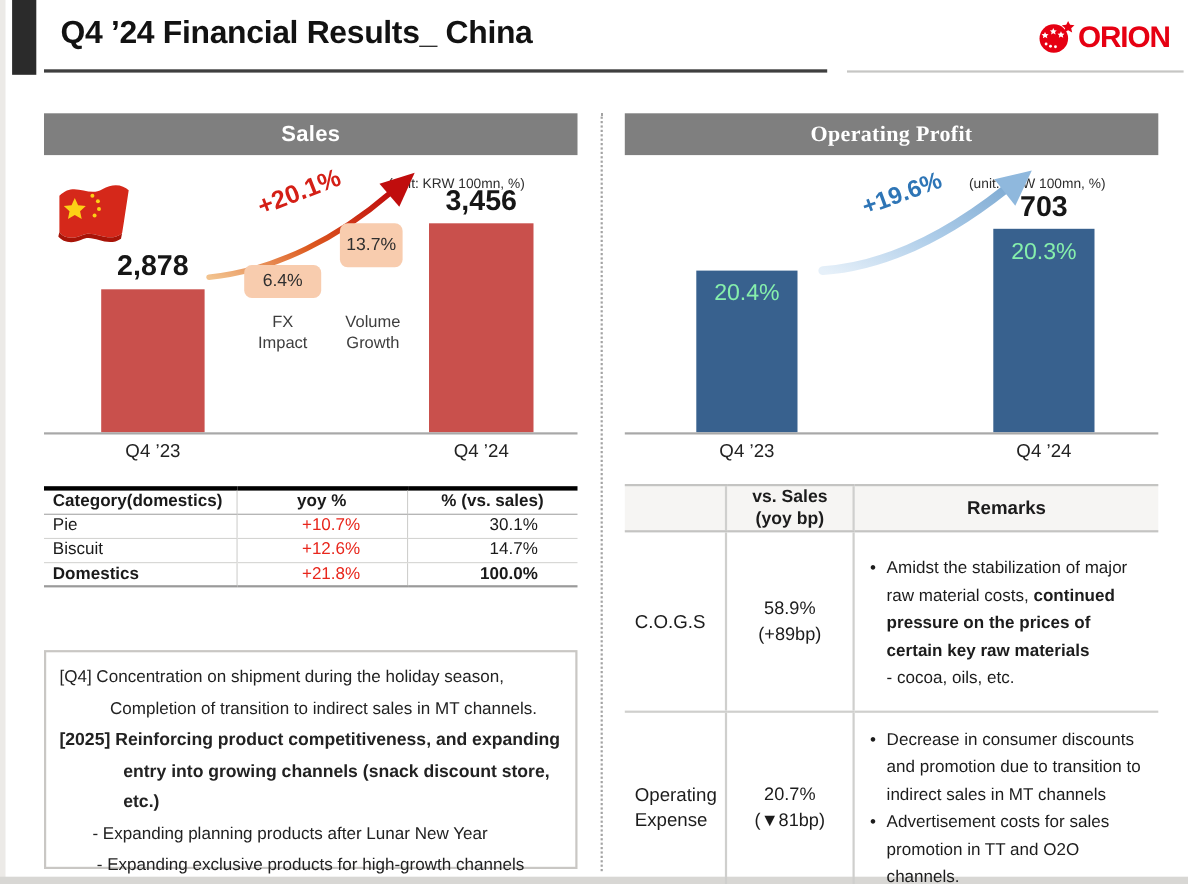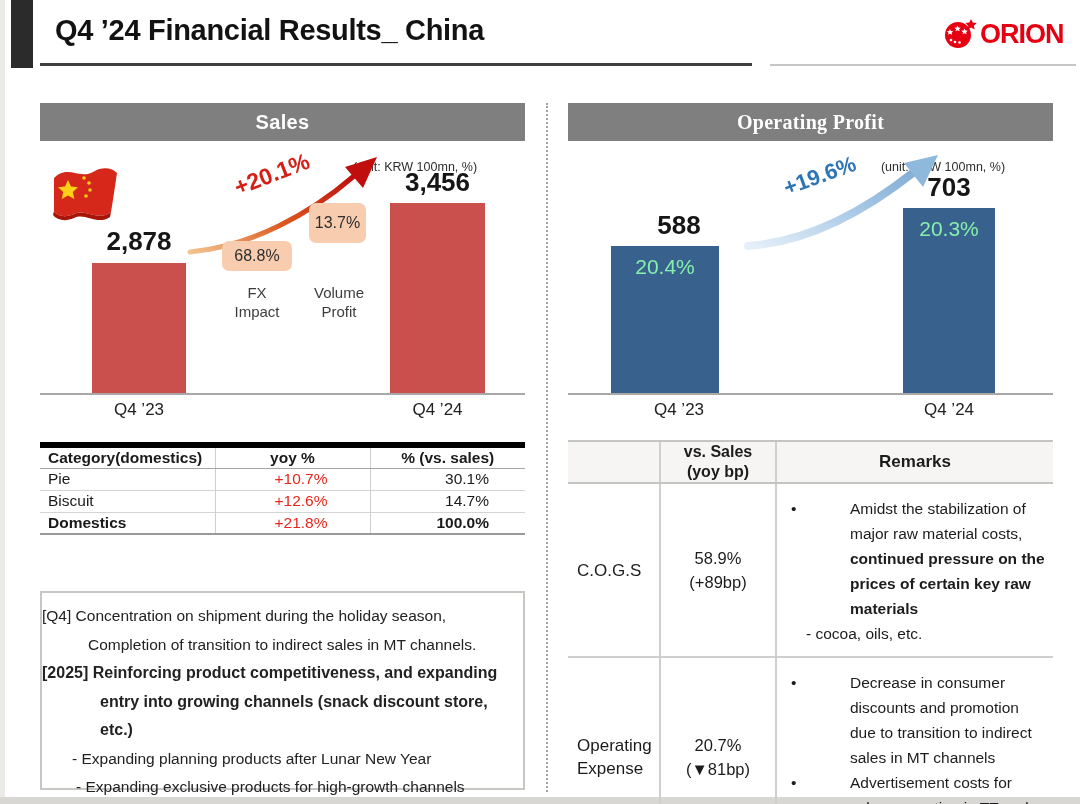--- a/index.html
+++ b/index.html
@@ -34,21 +34,21 @@
 
   
   .baseline { height:2px; background:#a8a8a8; }
   .baseline.sales { left:40px; top:393px; width:485px; }
   .baseline.op { left:568px; top:393px; width:485px; }
   .bar { }
   .bar.red { background:#c9504c; }
   .bar.blue { background:#38618e; }
   .bar-sales-1 { left:92px; top:263px; width:94px; height:130px; }
   .bar-sales-2 { left:390px; top:203px; width:95px; height:190px; }
-  .bar-op-1 { left:611px; top:246px; width:108px; height:147px; }
+  .bar-op-1 { left:633px; top:246px; width:92px; height:147px; }
   .bar-op-2 { left:903px; top:208px; width:92px; height:185px; }
   .bar-value { font-size:26px; font-weight:600; text-align:center; color:#161616; }
   .v-sales-1 { left:72px; top:226px; width:134px; }
   .v-sales-2 { left:370px; top:167px; width:135px; }
   .v-op-1 { left:613px; top:210px; width:132px; }
   .v-op-2 { left:883px; top:172px; width:132px; }
   .bar-margin { color:#86efac; font-size:21px; text-align:center; padding-top:9px; }
   .x-label { font-size:17px; text-align:center; color:#222; }
   .x-sales-1 { left:72px; top:400px; width:134px; }
   .x-sales-2 { left:370px; top:400px; width:135px; }
@@ -67,33 +67,33 @@
   .growth-sales { left:206px; top:161px; width:132px; font-size:23px; color:#d41f16; transform:rotate(-21deg); }
   .growth-op { left:758px; top:163px; width:124px; font-size:22px; color:#2e75b6; transform:rotate(-20deg); }
   .arrow-svg-sales { left:182px; top:150px; }
   .arrow-svg-op { left:738px; top:150px; }
   .flag { left:46px; top:156px; }
 
   
   .sales-table-wrap { left:40px; top:442px; width:485px; }
   table.cat { width:100%; border-collapse:collapse; table-layout:fixed; font-size:15.5px; }
   table.cat col.c1 { width:175px; } table.cat col.c2 { width:155px; } table.cat col.c3 { width:155px; }
-  table.cat th { font-weight:bold; border-top:6px solid #000000; border-bottom:1px solid #a5a5a5; height:23px;margin-left:40px; }
+  table.cat th { font-weight:bold; border-top:4px solid #000000; border-bottom:1px solid #a5a5a5; height:23px;margin-left:40px; }
   table.cat th.c1 { text-align:left; padding-left:8px; }
   table.cat td { height:22px; border-bottom:1px solid #d4d4d2; }
   table.cat td.cat-name { text-align:left; padding-left:8px; }
   table.cat td.yoy { text-align:right; padding-right:42px; color:#e8261c; }
   table.cat td.pct { text-align:right; padding-right:36px; }
   table.cat td.sep { border-left:1px solid #cfcfcd; }
   table.cat th.sep { border-left:1px solid #cfcfcd; }
   table.cat tr.total td { font-weight:bold; border-top:1px solid #9a9a9a; border-bottom:2px solid #9a9a9a; }
   table.cat tr.total td.yoy { font-weight:normal; }
 
   
-  .notes { left:40px; top:591px; width:485px; height:199px; border:2px solid #c9c7c4; padding:9px 10px 0 0;
+  .notes { left:40px; top:591px; width:485px; height:199px; border:2px solid #c9c7c4; padding:9px 10px 0 12px;
     font-size:15.5px; line-height:28.5px; color:#222; }
   .notes .ind46 { padding-left:46px; }
   .notes .bold { font-weight:bold; font-size:16px; }
   .notes .ind58 { padding-left:58px; }
   .notes .ind30 { padding-left:30px; }
   .notes .ind34 { padding-left:34px; }
   .notes .ind26 { padding-left:26px; }
 
   
   .op-table { left:568px; top:440px; width:485px; border-collapse:collapse; table-layout:fixed; }
@@ -103,21 +103,21 @@
   .op-table th.rem { font-size:17px; }
   .op-table td { border-bottom:2px solid #cfcfcd; vertical-align:middle; }
   .op-table .vline { border-left:2px solid #cfcfcd; }
   .op-table td.rowname { font-size:17px; padding-left:9px; color:#1c1c1c; line-height:23px; }
   .op-table td.val { text-align:center; font-size:16.5px; line-height:24px; color:#1c1c1c; }
   .op-table td.remarks { padding:12px 8px 10px 14px; font-size:15.5px; line-height:25px; color:#1c1c1c; }
   .op-table tr.r1 td { height:164px; }
   .op-table tr.r2 td { height:146px; border-bottom:2px solid #b9b9b7; }
   .bullet-line { display:flex; }
   .bullet-line .bullet { width:15px; flex:0 0 15px; }
-  .bullet-line .btext { flex:1;margin-left:44px; }
+  .bullet-line .btext { flex:1; }
   .bold-inline { font-weight:bold; }
   .sub-line { padding-left:15px; }
 </style>
 </head>
 <body>
 
 <div class="slide">
 
   <div class="abs edge-left"></div>
   <div class="abs edge-bottom"></div>
@@ -173,29 +173,29 @@
         <stop offset="0" stop-color="#f2c38f"></stop>
         <stop offset="0.45" stop-color="#dd5b20"></stop>
         <stop offset="1" stop-color="#c00d0d"></stop>
       </linearGradient>
     </defs>
     <path d="M8 102 C 70 96, 128 64, 172 26" fill="none" stroke="url(#gradRed)" stroke-width="5" stroke-linecap="round"></path>
     <path d="M195 7 L163 17 L181 38 Z" fill="#c00d0d"></path>
   </svg>
   <div class="abs growth-label growth-sales">+20.1%</div>
 
-  <div class="abs chip chip-fx">68.8%</div>
+  <div class="abs chip chip-fx">6.4%</div>
   <div class="abs chip chip-vol">13.7%</div>
   <div class="abs chip-label lbl-fx">
     <div>FX</div>
     <div>Impact</div>
   </div>
   <div class="abs chip-label lbl-vol">
     <div>Volume</div>
-    <div>Profit</div>
+    <div>Growth</div>
   </div>
 
   <div class="abs sales-table-wrap">
     <table class="cat">
       <colgroup>
           <col class="c1">
           <col class="c2">
           <col class="c3">
         </colgroup>
       <thead>
@@ -236,21 +236,20 @@
   </div>
 
   <div class="abs bar blue bar-op-1">
     <div class="bar-margin">20.4%</div>
   </div>
   <div class="abs bar blue bar-op-2">
     <div class="bar-margin">20.3%</div>
   </div>
   <div class="abs baseline op"></div>
 
-  <div class="abs bar-value v-op-1">588</div>
   <div class="abs bar-value v-op-2">703</div>
   <div class="abs x-label x-op-1">Q4 ’23</div>
   <div class="abs x-label x-op-2">Q4 ’24</div>
 
   <svg class="abs arrow-svg-op" width="212" height="104" viewBox="0 0 212 104">
     <defs>
       <linearGradient id="gradBlue" x1="0" y1="1" x2="1" y2="0">
         <stop offset="0" stop-color="#e6f0f9"></stop>
         <stop offset="0.5" stop-color="#aecde9"></stop>
         <stop offset="1" stop-color="#82add4"></stop>

